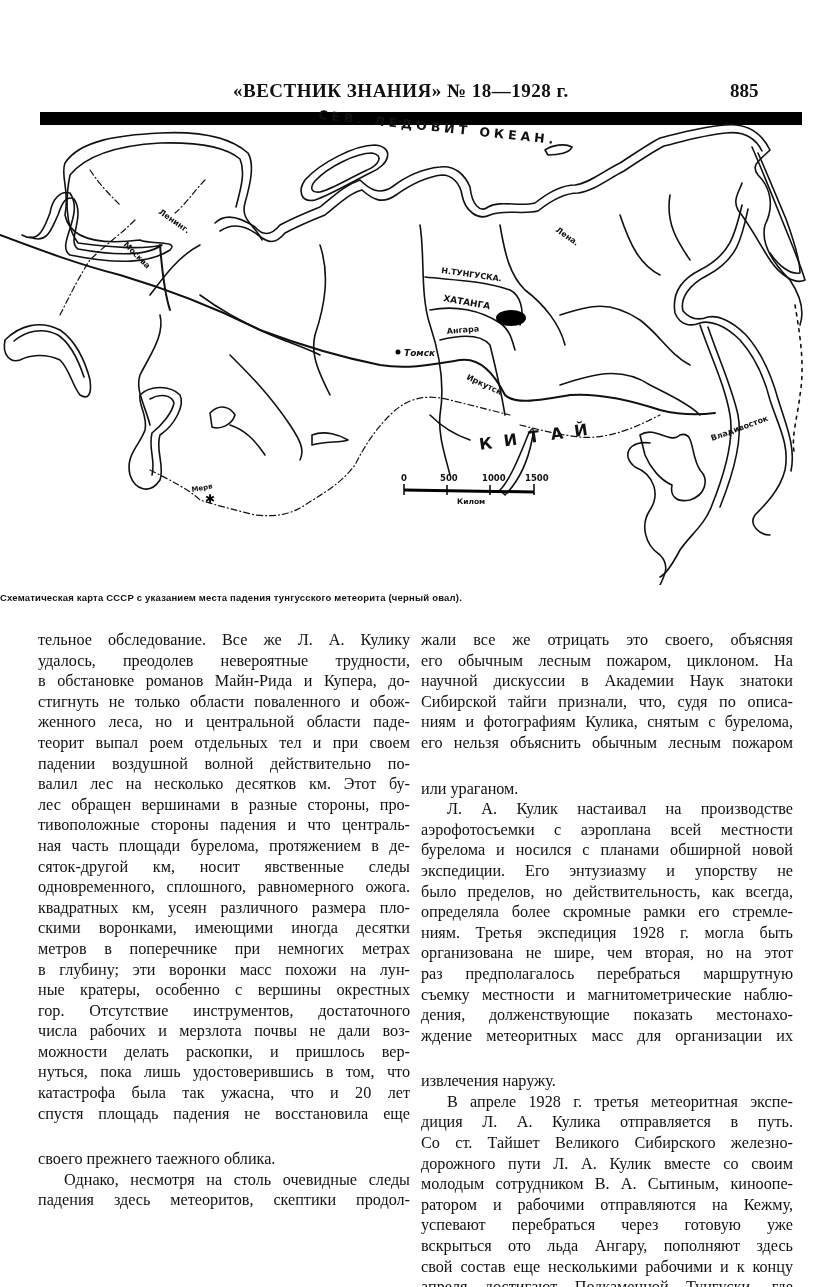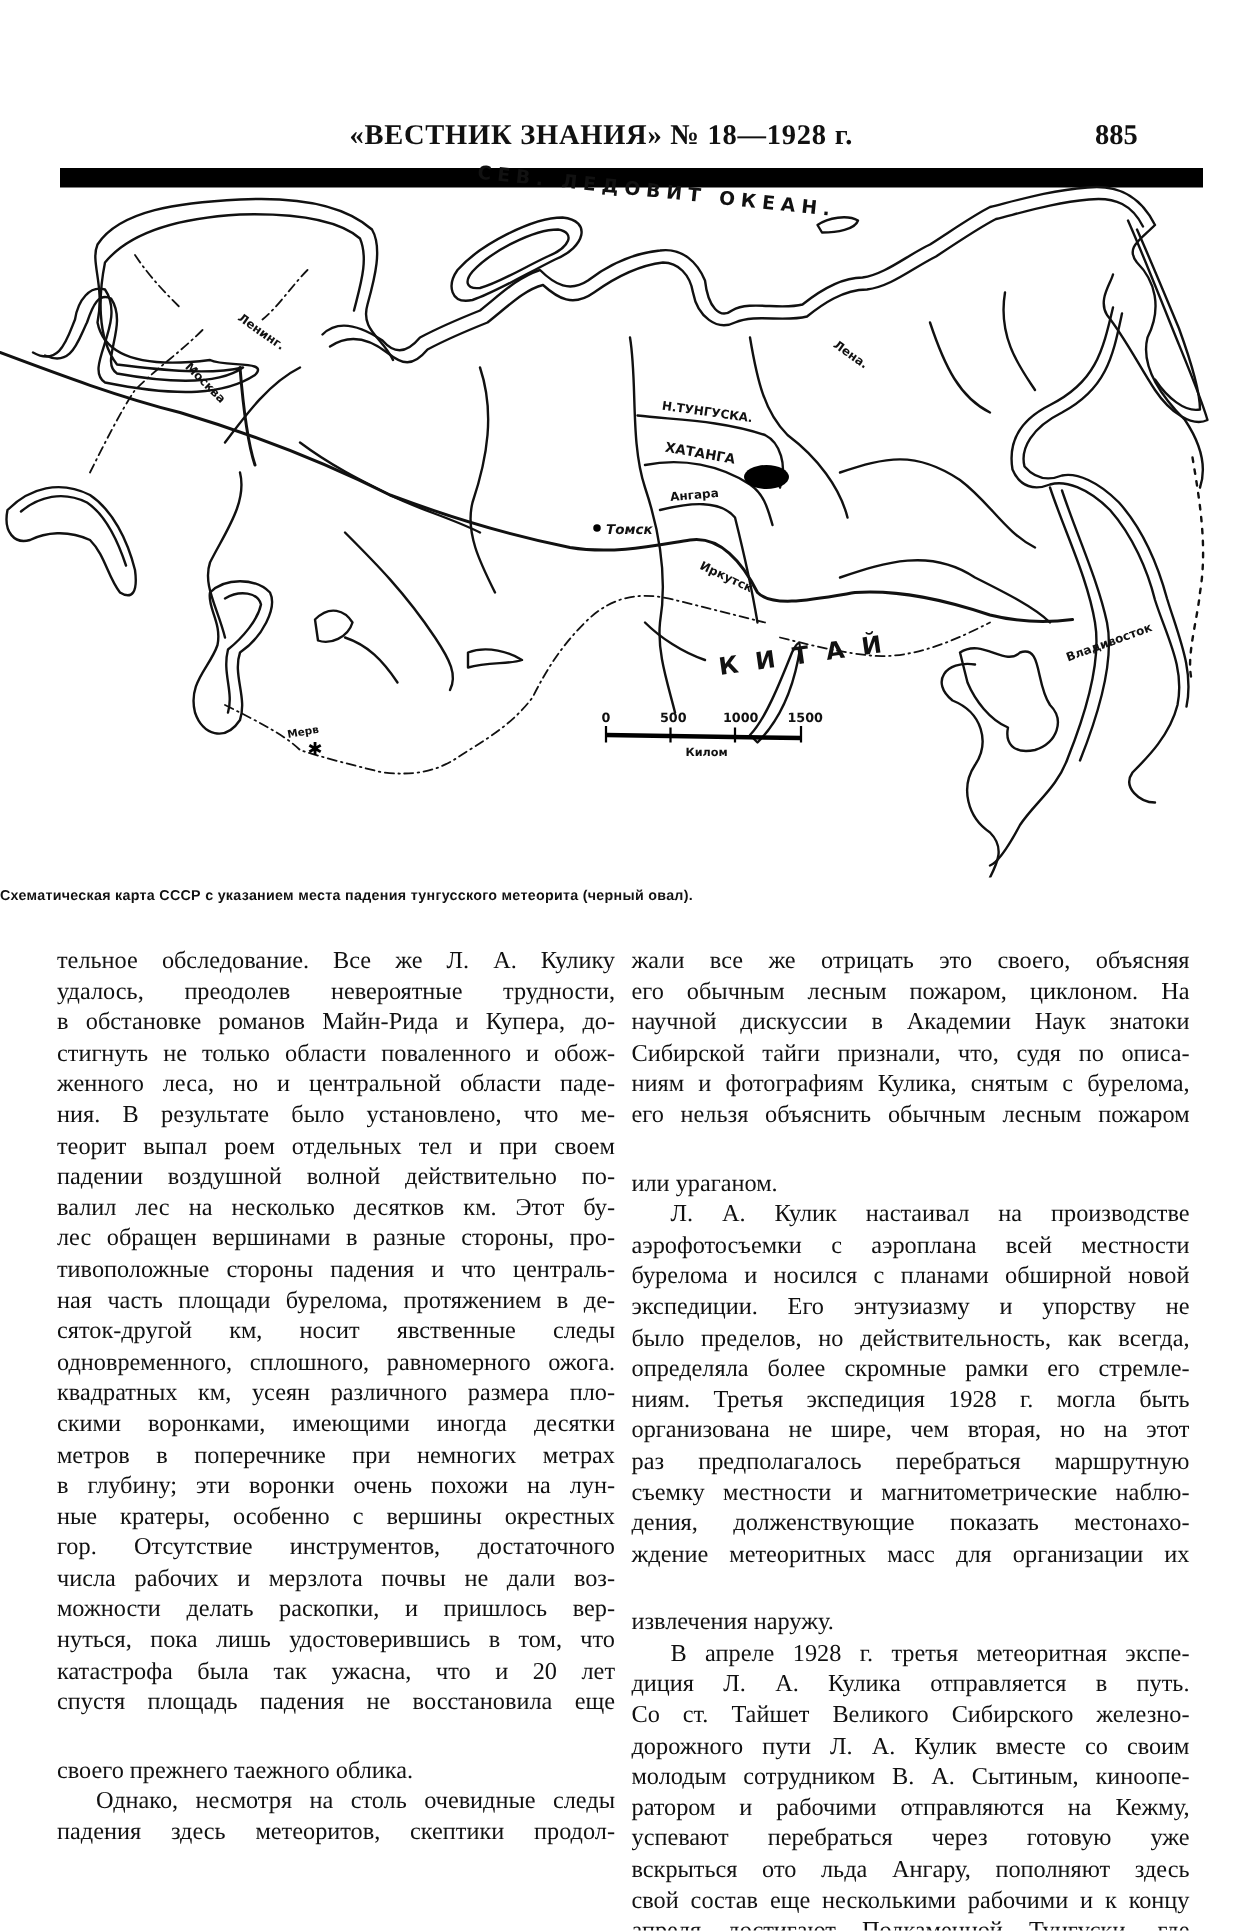--- a/index.html
+++ b/index.html
@@ -130,33 +130,32 @@
 </div>
 
 <div class="caption">Схематическая карта СССР с указанием места падения тунгусского метеорита (черный овал).</div>
 
 <div class="column col-left" id="col-left">
     <span class="line">тельное обследование. Все же Л. А. Кулику</span>
     <span class="line">удалось, преодолев невероятные трудности,</span>
     <span class="line">в обстановке романов Майн-Рида и Купера, до-</span>
     <span class="line">стигнуть не только области поваленного и обож-</span>
     <span class="line">женного леса, но и центральной области паде-</span>
-    <span class="line">ния. В результате было установлено, что ме-</span>
     <span class="line">теорит выпал роем отдельных тел и при своем</span>
     <span class="line">падении воздушной волной действительно по-</span>
     <span class="line">валил лес на несколько десятков км. Этот бу-</span>
     <span class="line">лес обращен вершинами в разные стороны, про-</span>
     <span class="line">тивоположные стороны падения и что централь-</span>
     <span class="line">ная часть площади бурелома, протяжением в де-</span>
     <span class="line">сяток-другой км, носит явственные следы</span>
     <span class="line">одновременного, сплошного, равномерного ожога.</span>
     <span class="line">квадратных км, усеян различного размера пло-</span>
     <span class="line">скими воронками, имеющими иногда десятки</span>
     <span class="line">метров в поперечнике при немногих метрах</span>
-    <span class="line">в глубину; эти воронки очень похожи на лун-</span>
+    <span class="line">в глубину; эти воронки масс похожи на лун-</span>
     <span class="line">ные кратеры, особенно с вершины окрестных</span>
     <span class="line">гор. Отсутствие инструментов, достаточного</span>
     <span class="line">числа рабочих и мерзлота почвы не дали воз-</span>
     <span class="line">можности делать раскопки, и пришлось вер-</span>
     <span class="line">нуться, пока лишь удостоверившись в том, что</span>
     <span class="line">катастрофа была так ужасна, что и 20 лет</span>
     <span class="line">спустя площадь падения не восстановила еще</span>
     <span class="line last">своего прежнего таежного облика.</span>
     <span class="line indent">Однако, несмотря на столь очевидные следы</span>
     <span class="line">падения здесь метеоритов, скептики продол-</span>

